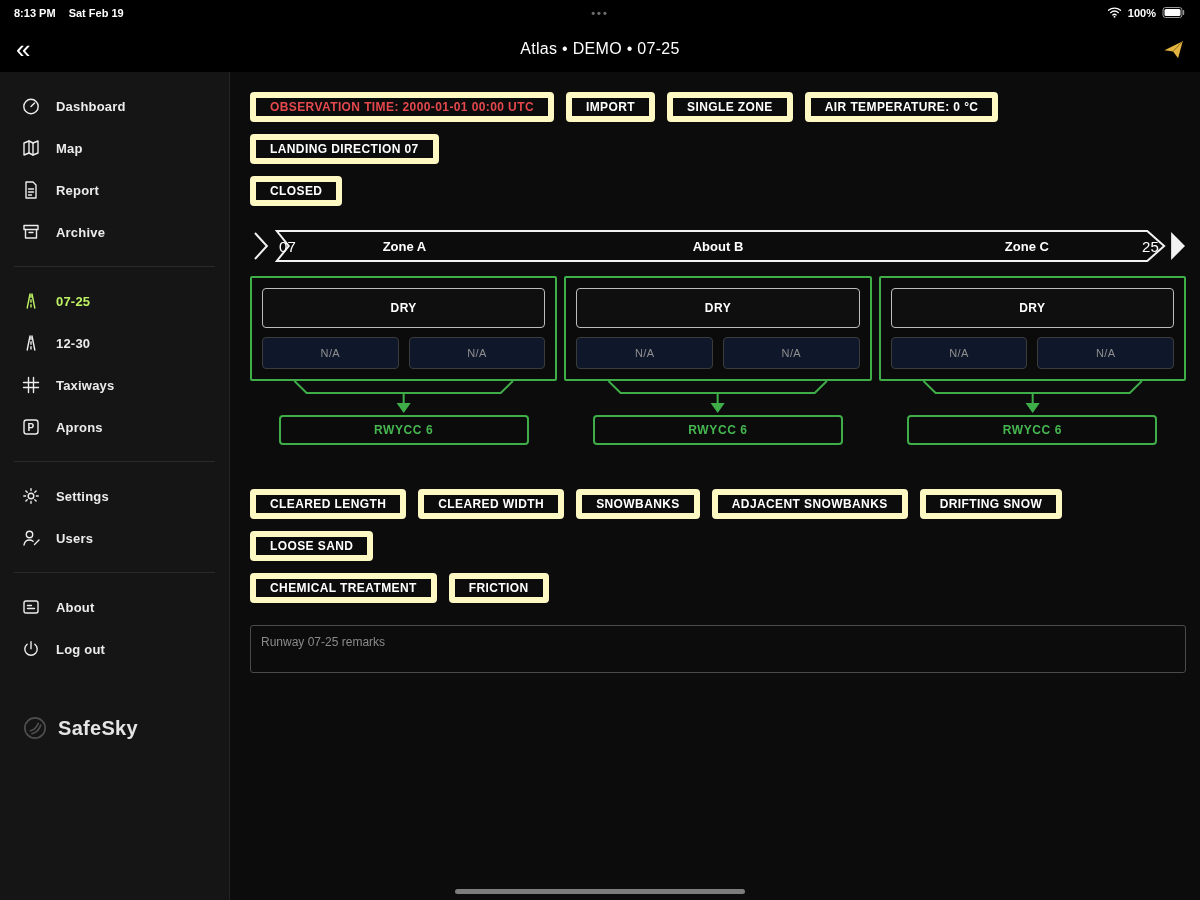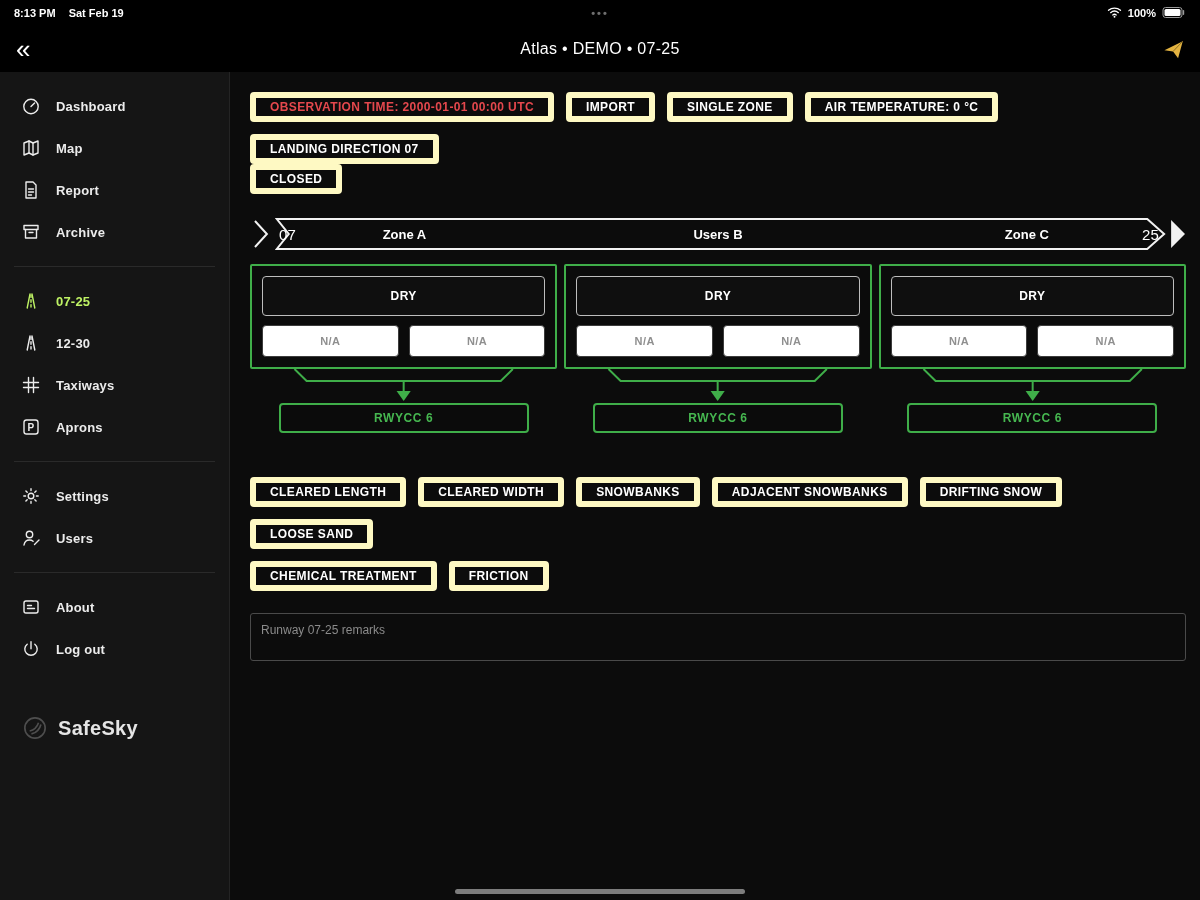--- a/index.html
+++ b/index.html
@@ -37,41 +37,41 @@
 
   
   .main { flex:1; padding:20px 14px 0 20px; background:#0c0c0c; overflow:hidden; }
 
   .btn { display:inline-flex; align-items:center; justify-content:center; background:#0c0c0c;
     border:6px solid #fef9c3; border-radius:4px; color:#fff; font-size:12px; font-weight:700;
     letter-spacing:.4px; padding:0 14px; height:30px; cursor:pointer; white-space:nowrap;
     font-family:"Liberation Sans",sans-serif; }
   .btn.red { color:#e5484d; }
   .toolbar-row { display:flex; gap:12px; flex-wrap:wrap; }
-  .toolbar-row.second { margin-top:0; }
+  .toolbar-row.second { margin-top:12px; }
 
   
   .runway-banner { margin-top:22px; position:relative; height:36px; }
   .runway-banner svg { width:100%; height:36px; display:block; }
   .banner-shape { stroke:#f2f2f2; stroke-width:2; fill:none; vector-effect:non-scaling-stroke; }
   .banner-arrow { fill:#f2f2f2; stroke:none; }
   .banner-label { position:absolute; top:50%; transform:translate(-50%,-50%); color:#fff; }
   .banner-label.zone { font-size:13px; font-weight:700; }
   .banner-label.designator { font-size:15px; font-weight:400; }
 
   
   .zone-grid { display:grid; grid-template-columns:repeat(3,1fr); gap:7px; }
   .zones-row { margin-top:12px; }
   .zone-panel { border:2px solid #3fae49; border-radius:2px; padding:10px; background:#0b0b0b; }
   .surface-btn { width:100%; height:40px; background:#0f0f0f; border:1px solid #bdbdbd;
     border-radius:4px; color:#fff; font-size:12px; font-weight:700; letter-spacing:.5px; cursor:pointer;
     font-family:"Liberation Sans",sans-serif; }
   .na-row { display:flex; gap:10px; margin-top:9px; }
-  .na-btn { flex:1; height:32px; background:#ffffff; border:1px solid #3c3c3c; border-radius:4px;
-    color:#8f8f8f; font-size:11px; font-weight:700; letter-spacing:.4px; cursor:pointer;
+  .na-btn { flex:1; height:32px; background:#0f172a; border:1px solid #3c3c3c; border-radius:4px;
+    color:#8f8f8f; font-size:11px; font-weight:400; letter-spacing:.4px; cursor:pointer;
     font-family:"Liberation Sans",sans-serif; }
   .connector { height:34px; }
   .connector svg { width:100%; height:34px; display:block; }
   .conn-line { stroke:#3fae49; stroke-width:2; fill:none; vector-effect:non-scaling-stroke; }
   .conn-head { fill:#3fae49; stroke:none; }
   .rwycc-cell { display:flex; justify-content:center; }
   .rwycc-btn { width:250px; height:30px; border:2px solid #3fae49; border-radius:4px; color:#46b750;
     background:#0b0b0b; font-size:12px; font-weight:700; letter-spacing:.6px; cursor:pointer;
     font-family:"Liberation Sans",sans-serif; }
 
@@ -283,21 +283,21 @@
       </div>
 
       <div class="runway-banner">
         <svg viewBox="0 0 942 36" preserveAspectRatio="none">
           <polyline class="banner-shape" points="5,5 17,18 5,31"></polyline>
           <path class="banner-shape" d="M27 3 H903 L920 18 L903 33 H27 L39 18 Z"></path>
           <polygon class="banner-arrow" points="927,4 941,18 927,32"></polygon>
         </svg>
         <span class="banner-label designator" style="left:4%">07</span>
         <span class="banner-label zone" style="left:16.5%">Zone A</span>
-        <span class="banner-label zone" style="left:50%">Users B</span>
+        <span class="banner-label zone" style="left:50%">About B</span>
         <span class="banner-label zone" style="left:83%">Zone C</span>
         <span class="banner-label designator" style="left:96.2%">25</span>
       </div>
 
       <div class="zone-grid zones-row">
         <div class="zone-panel">
           <button class="surface-btn">DRY</button>
           <div class="na-row">
             <button class="na-btn">N/A</button>
             <button class="na-btn">N/A</button>

